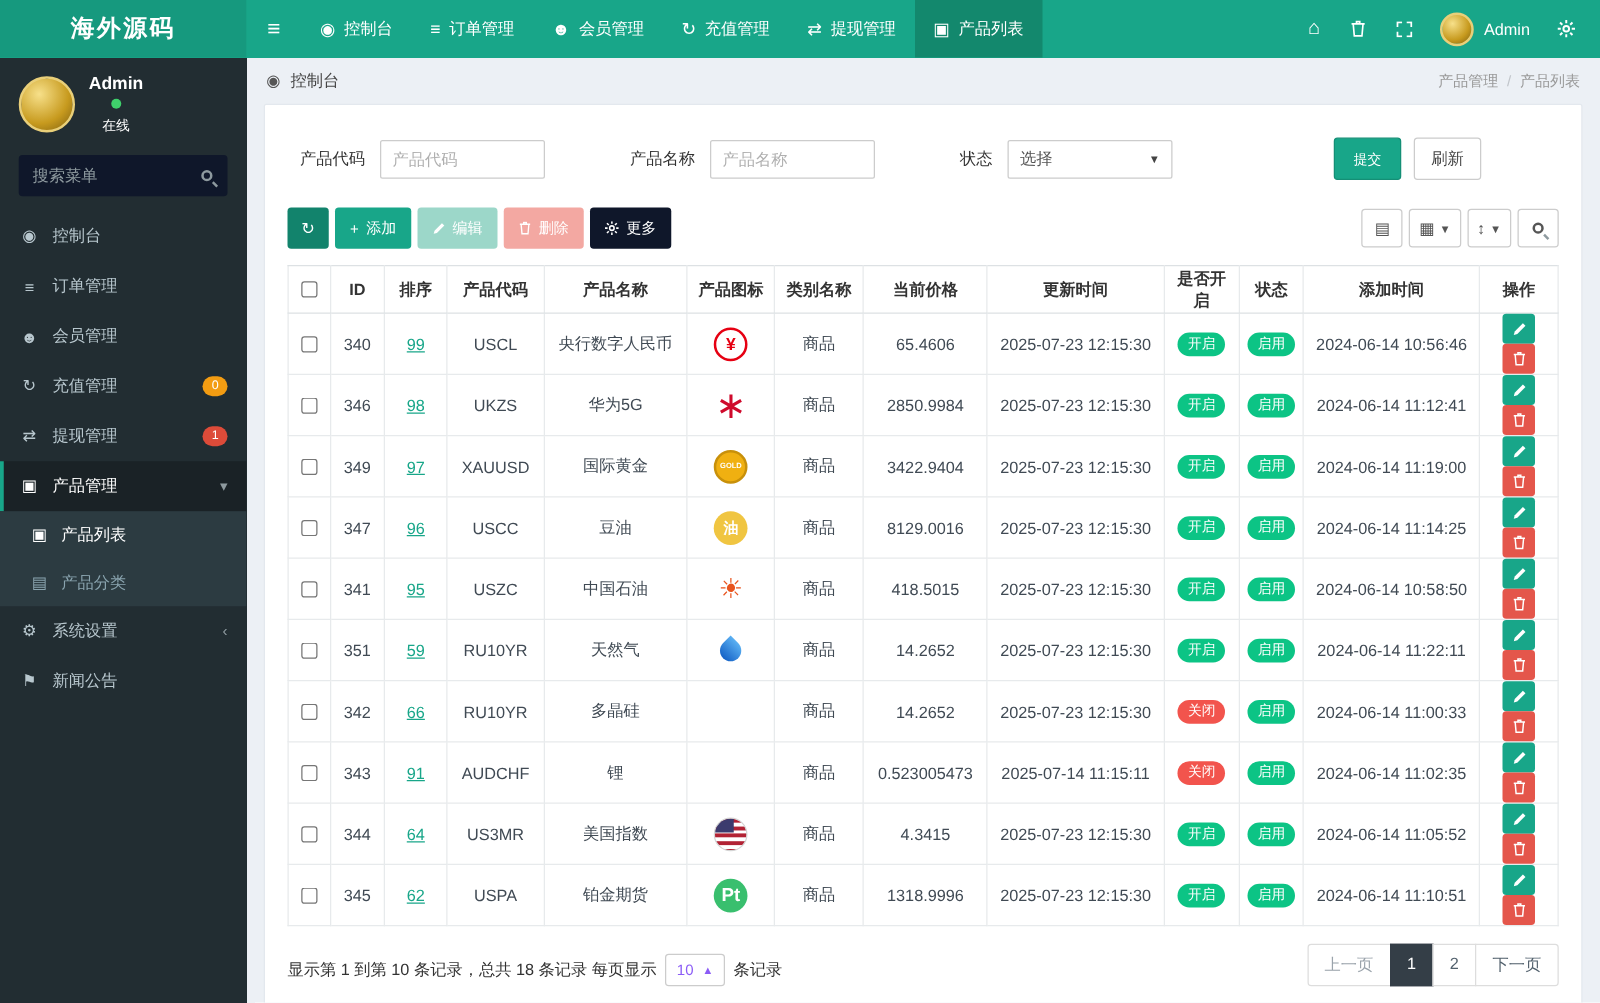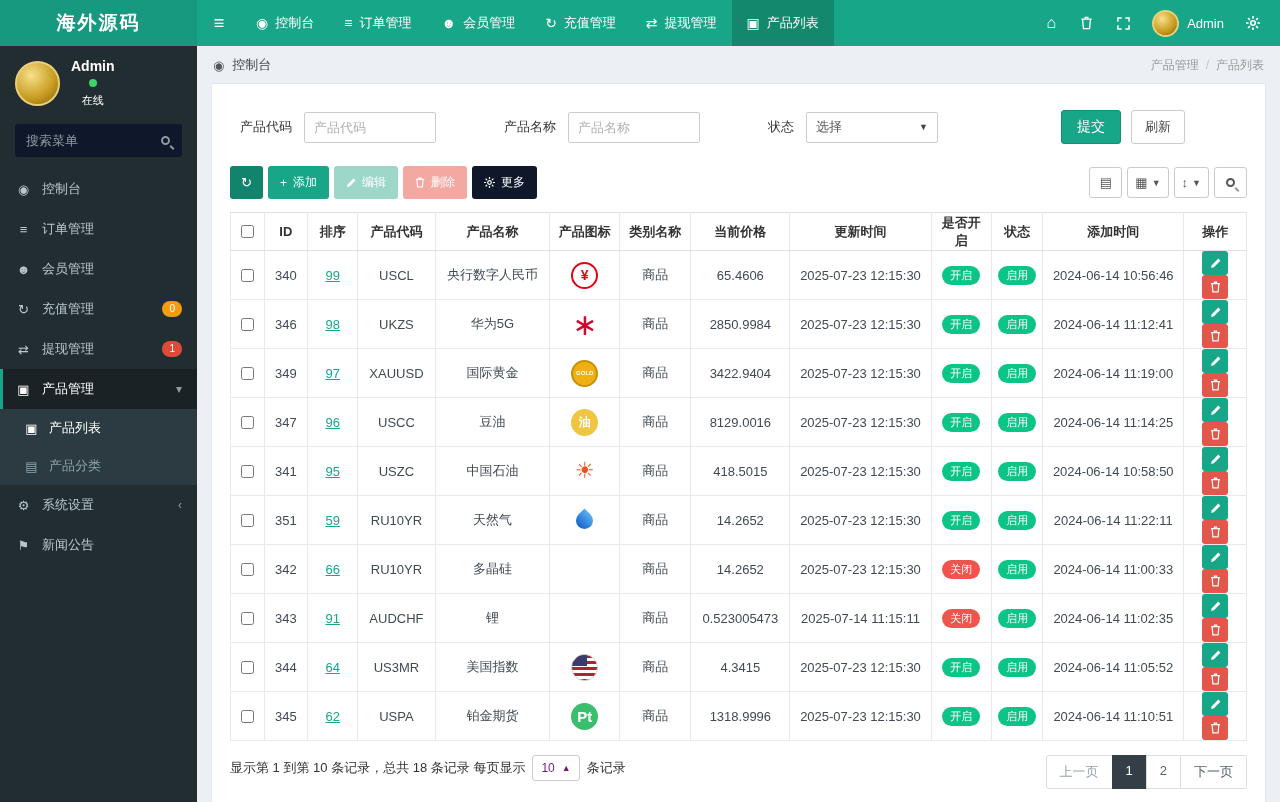--- a/index.html
+++ b/index.html
@@ -61,21 +61,21 @@
 
   .filter-row { display:flex; align-items:center; padding:8px 10px 6px; }
   .filter-group { display:flex; align-items:center; gap:12px; }
   .filter-group + .filter-group { margin-left:68px; }
   .filter-group label { color:#333; }
   .ti { width:132px; height:31px; border:1px solid #ccc; border-radius:2px; padding:0 9px; font-size:13px; color:#555; outline:none; font-family:inherit; }
   .ti::placeholder { color:#b0b0b0; }
   .select { width:132px; height:31px; border:1px solid #ccc; border-radius:2px; background:#fff; display:flex; align-items:center; justify-content:space-between; padding:0 9px; color:#555; }
   .select .caret { font-size:9px; color:#444; }
   .filter-actions { margin-left:auto; margin-right:52px; display:flex; gap:10px; }
-  .btn-submit { background:#18a689; border:1px solid #148f76; color:#fff; border-radius:3px; padding:7px 15px; font-size:14px; font-family:inherit; }
+  .btn-submit { background:#18a689; border:1px solid #148f76; color:#fff; border-radius:3px; padding:7px 15px; font-size:11px; font-family:inherit; }
   .btn-refresh { background:#fff; border:1px solid #ccc; color:#444; border-radius:3px; padding:7px 13px; font-size:13px; font-family:inherit; }
 
   .toolbar { display:flex; justify-content:space-between; align-items:center; margin-top:16px; }
   .tb-left { display:flex; gap:5px; }
   .tb-btn { display:inline-flex; align-items:center; gap:6px; border:none; border-radius:3px; color:#fff; font-size:12px; padding:8px 12px; font-family:inherit; }
   .tb-refresh { background:#12836c; padding:8px 11px; font-size:13px; }
   .tb-add { background:#18a689; }
   .tb-edit { background:#9cd7c9; }
   .tb-del { background:#f3a8a2; }
   .tb-more { background:#0f172a; }
@@ -100,23 +100,23 @@
   .op.del { background:#e4564b; }
 
   .prod-icon { display:inline-flex; align-items:center; justify-content:center; width:27px; height:27px; border-radius:50%; font-weight:bold; vertical-align:middle; }
   .i-ring { border:2px solid; background:#fff; font-size:14px; }
   .i-glyph { font-size:20px; font-weight:normal; }
   .i-solid { color:#fff; }
   .i-drop { width:17px; height:17px; border-radius:0 50% 50% 50%; transform:rotate(45deg); }
   .i-flag { position:relative; overflow:hidden; background:repeating-linear-gradient(180deg,#b22234 0 3px,#fff 3px 6px); border:1px solid #d5d5d5; }
   .i-flag .canton { position:absolute; top:0; left:0; width:58%; height:46%; background:#3c3b6e; }
 
-  .table-footer { display:flex; justify-content:space-between; align-items:flex-start; margin-top:14px; }
+  .table-footer { display:flex; justify-content:space-between; align-items:flex-end; margin-top:14px; }
   .info { font-size:13px; color:#333; display:flex; align-items:center; gap:7px; }
-  .page-size { border:1px solid #ccc; border-radius:3px; padding:5px 8px; display:inline-flex; gap:7px; align-items:center; font-size:12px; color:#701a75; background:#fff; }
+  .page-size { border:1px solid #ccc; border-radius:3px; padding:5px 8px; display:inline-flex; gap:7px; align-items:center; font-size:12px; color:#8b5cf6; background:#fff; }
   .page-size .caret { font-size:9px; }
   .pager { list-style:none; display:flex; margin:0; padding:0; }
   .pager li { border:1px solid #ddd; padding:7px 13px; font-size:13px; color:#52616d; background:#fff; margin-left:-1px; }
   .pager li.prev { border-radius:3px 0 0 3px; color:#9aa3ab; }
   .pager li.next { border-radius:0 3px 3px 0; }
   .pager li.active { background:#343e47; border-color:#343e47; color:#fff; }
 </style>
 </head>
 <body>
 

